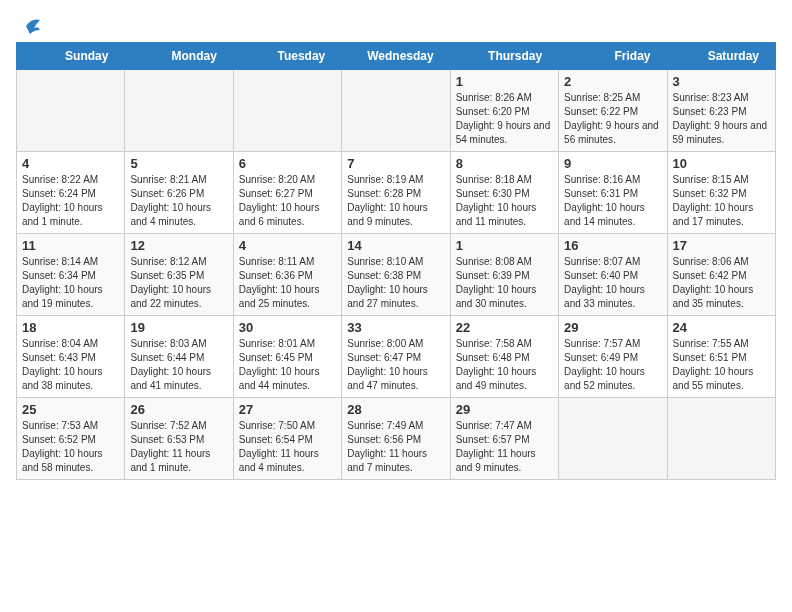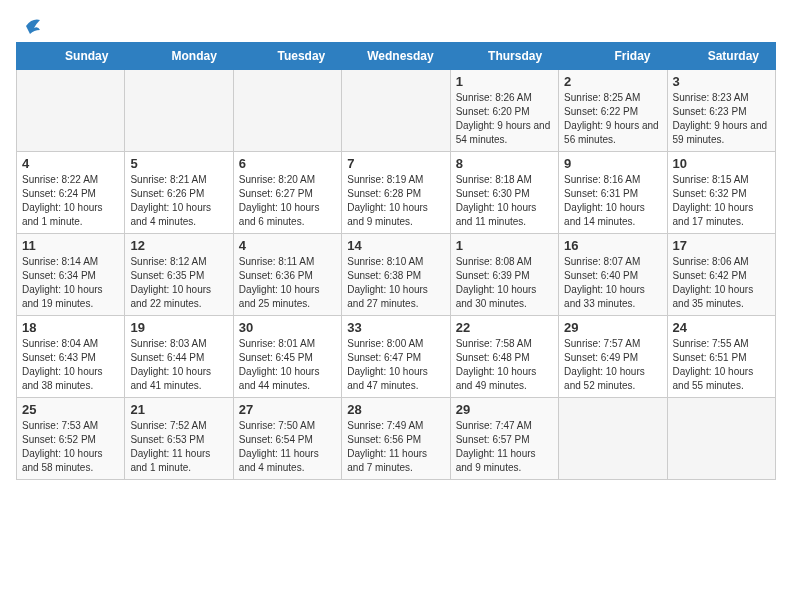--- a/index.html
+++ b/index.html
@@ -227,21 +227,21 @@
           <span class="day-number">24</span>
           <div class="day-info">Sunrise: 7:55 AM<br>Sunset: 6:51 PM<br>Daylight: 10 hours and 55 minutes.</div>
         </td>
       </tr>
       <tr>
         <td>
           <span class="day-number">25</span>
           <div class="day-info">Sunrise: 7:53 AM<br>Sunset: 6:52 PM<br>Daylight: 10 hours and 58 minutes.</div>
         </td>
         <td>
-          <span class="day-number">21</span>
+          <span class="day-number">26</span>
           <div class="day-info">Sunrise: 7:52 AM<br>Sunset: 6:53 PM<br>Daylight: 11 hours and 1 minute.</div>
         </td>
         <td>
           <span class="day-number">27</span>
           <div class="day-info">Sunrise: 7:50 AM<br>Sunset: 6:54 PM<br>Daylight: 11 hours and 4 minutes.</div>
         </td>
         <td>
           <span class="day-number">28</span>
           <div class="day-info">Sunrise: 7:49 AM<br>Sunset: 6:56 PM<br>Daylight: 11 hours and 7 minutes.</div>
         </td>

